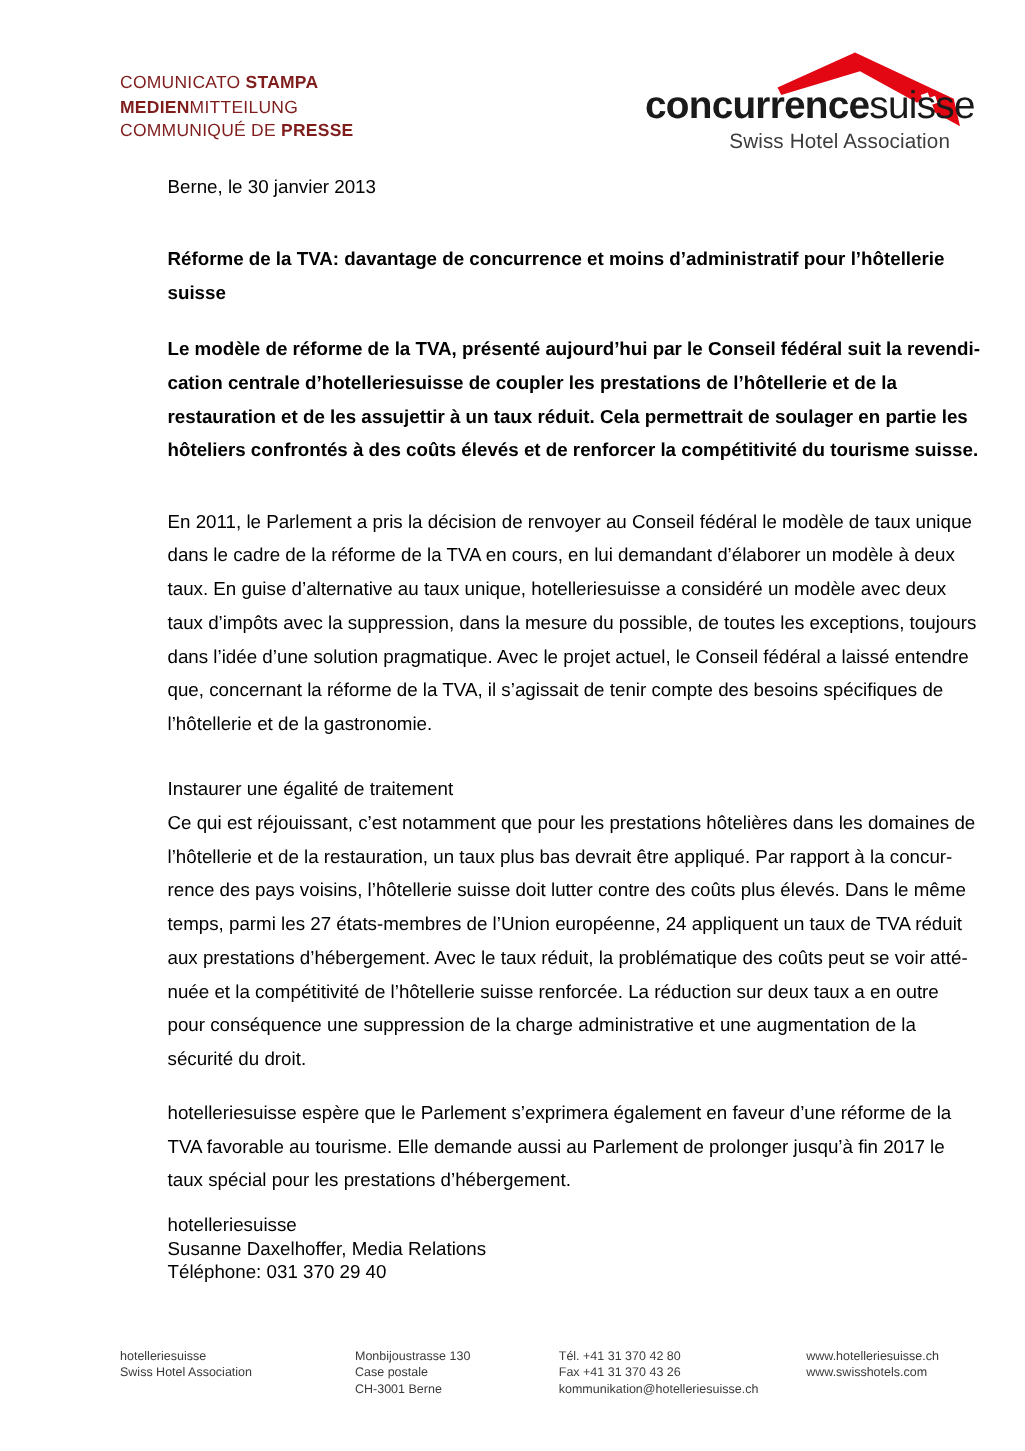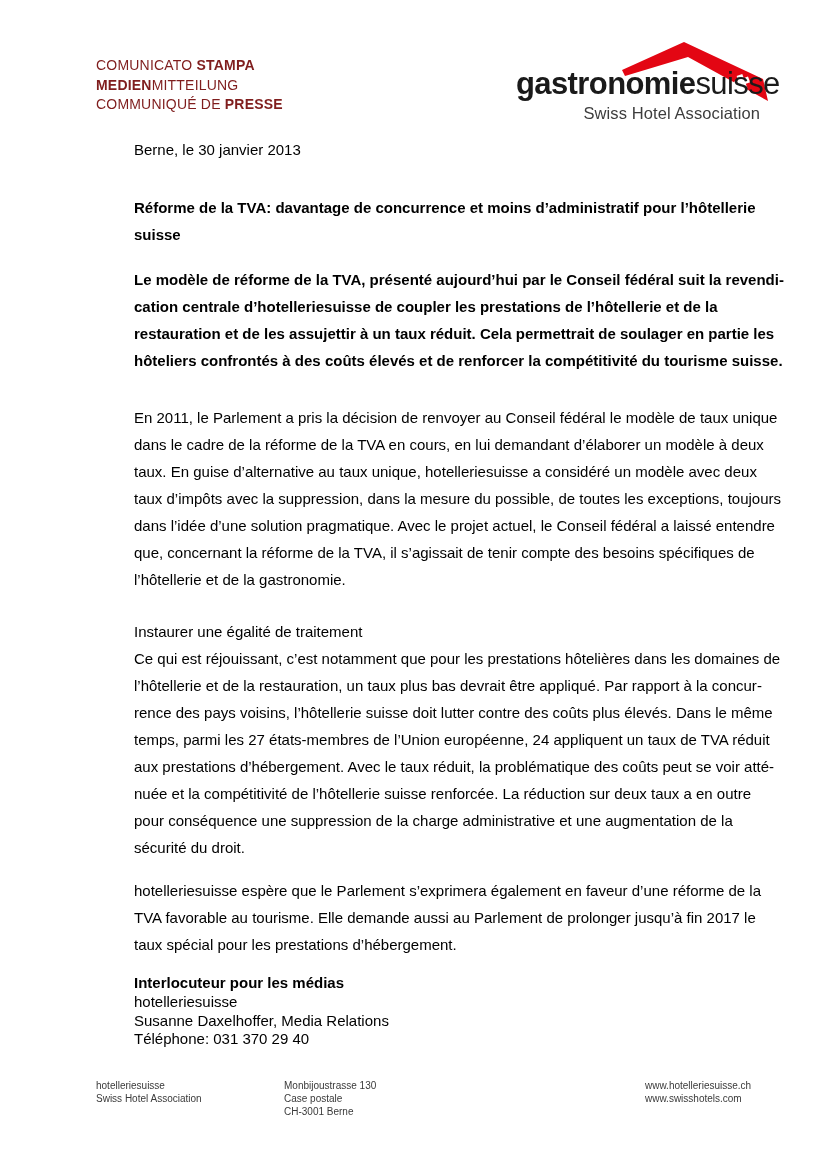--- a/index.html
+++ b/index.html
@@ -44,55 +44,59 @@
   </div>
 
   <div>
     <svg class="logo-roof" width="160" height="70" viewBox="0 0 160 70" aria-hidden="true">
       <polygon points="6,33 68,5 147,42 152,64 72,20 9,39" fill="#e30613"></polygon>
       <g transform="rotate(-20 126 45)" fill="#ffffff">
         <rect x="118.5" y="42" width="15" height="6"></rect>
         <rect x="123" y="37.5" width="6" height="15"></rect>
       </g>
     </svg>
-    <div class="logo-word"><span class="wb">gastronomie</span><span class="wl">suisse</span></div>
+    <div class="logo-word"><span class="wb">concurrence</span><span class="wl">suisse</span></div>
     <div class="logo-tagline">Swiss Hotel Association</div>
   </div>
 
   <div class="content">
     <div class="dateline">Berne, le 30 janvier 2013</div>
 
     <p class="headline">Réforme de la TVA: davantage de concurrence et moins d’administratif pour l’hôtellerie suisse</p>
 
     <p class="lead">Le modèle de réforme de la TVA, présenté aujourd’hui par le Conseil fédéral suit la revendi­cation centrale d’hotelleriesuisse de coupler les prestations de l’hôtellerie et de la restaura­tion et de les assujettir à un taux réduit. Cela permettrait de soulager en partie les hôteliers confrontés à des coûts élevés et de renforcer la compétitivité du tourisme suisse.</p>
 
     <p class="para-intro">En 2011, le Parlement a pris la décision de renvoyer au Conseil fédéral le modèle de taux unique dans le cadre de la réforme de la TVA en cours, en lui demandant d’élaborer un modèle à deux taux. En guise d’alternative au taux unique, hotelleriesuisse a considéré un modèle avec deux taux d’impôts avec la suppression, dans la mesure du possible, de toutes les exceptions, toujours dans l’idée d’une solution pragmatique. Avec le projet actuel, le Conseil fédéral a laissé entendre que, concernant la réforme de la TVA, il s’agissait de tenir compte des besoins spécifiques de l’hôtellerie et de la gastronomie.</p>
 
     <p class="subhead">Instaurer une égalité de traitement</p>
     <p class="para-section">Ce qui est réjouissant, c’est notamment que pour les prestations hôtelières dans les domaines de l’hôtellerie et de la restauration, un taux plus bas devrait être appliqué. Par rapport à la concur­rence des pays voisins, l’hôtellerie suisse doit lutter contre des coûts plus élevés. Dans le même temps, parmi les 27 états-membres de l’Union européenne, 24 appliquent un taux de TVA réduit aux prestations d’hébergement. Avec le taux réduit, la problématique des coûts peut se voir atté­nuée et la compétitivité de l’hôtellerie suisse renforcée. La réduction sur deux taux a en outre pour conséquence une suppression de la charge administrative et une augmentation de la sécurité du droit.</p>
 
     <p class="para-closing">hotelleriesuisse espère que le Parlement s’exprimera également en faveur d’une réforme de la TVA favorable au tourisme. Elle demande aussi au Parlement de prolonger jusqu’à fin 2017 le taux spécial pour les prestations d’hébergement.</p>
 
     <div class="contact">
-      <div class="contact-heading">Interlocuteur pour les médias</div>
       <div>hotelleriesuisse</div>
       <div>Susanne Daxelhoffer, Media Relations</div>
       <div>Téléphone: 031 370 29 40</div>
     </div>
   </div>
 
   <div class="footer">
     <div class="fcol fc1">
       <div>hotelleriesuisse</div>
       <div>Swiss Hotel Association</div>
     </div>
     <div class="fcol fc2">
       <div>Monbijoustrasse 130</div>
       <div>Case postale</div>
       <div>CH-3001 Berne</div>
     </div>
+    <div class="fcol fc3">
+      <div>Tél. +41 31 370 42 80</div>
+      <div>Fax +41 31 370 43 26</div>
+      <div>kommunikation@hotelleriesuisse.ch</div>
+    </div>
     <div class="fcol fc4">
       <div>www.hotelleriesuisse.ch</div>
       <div>www.swisshotels.com</div>
     </div>
   </div>
 
 </div>
 
 </body></html>

